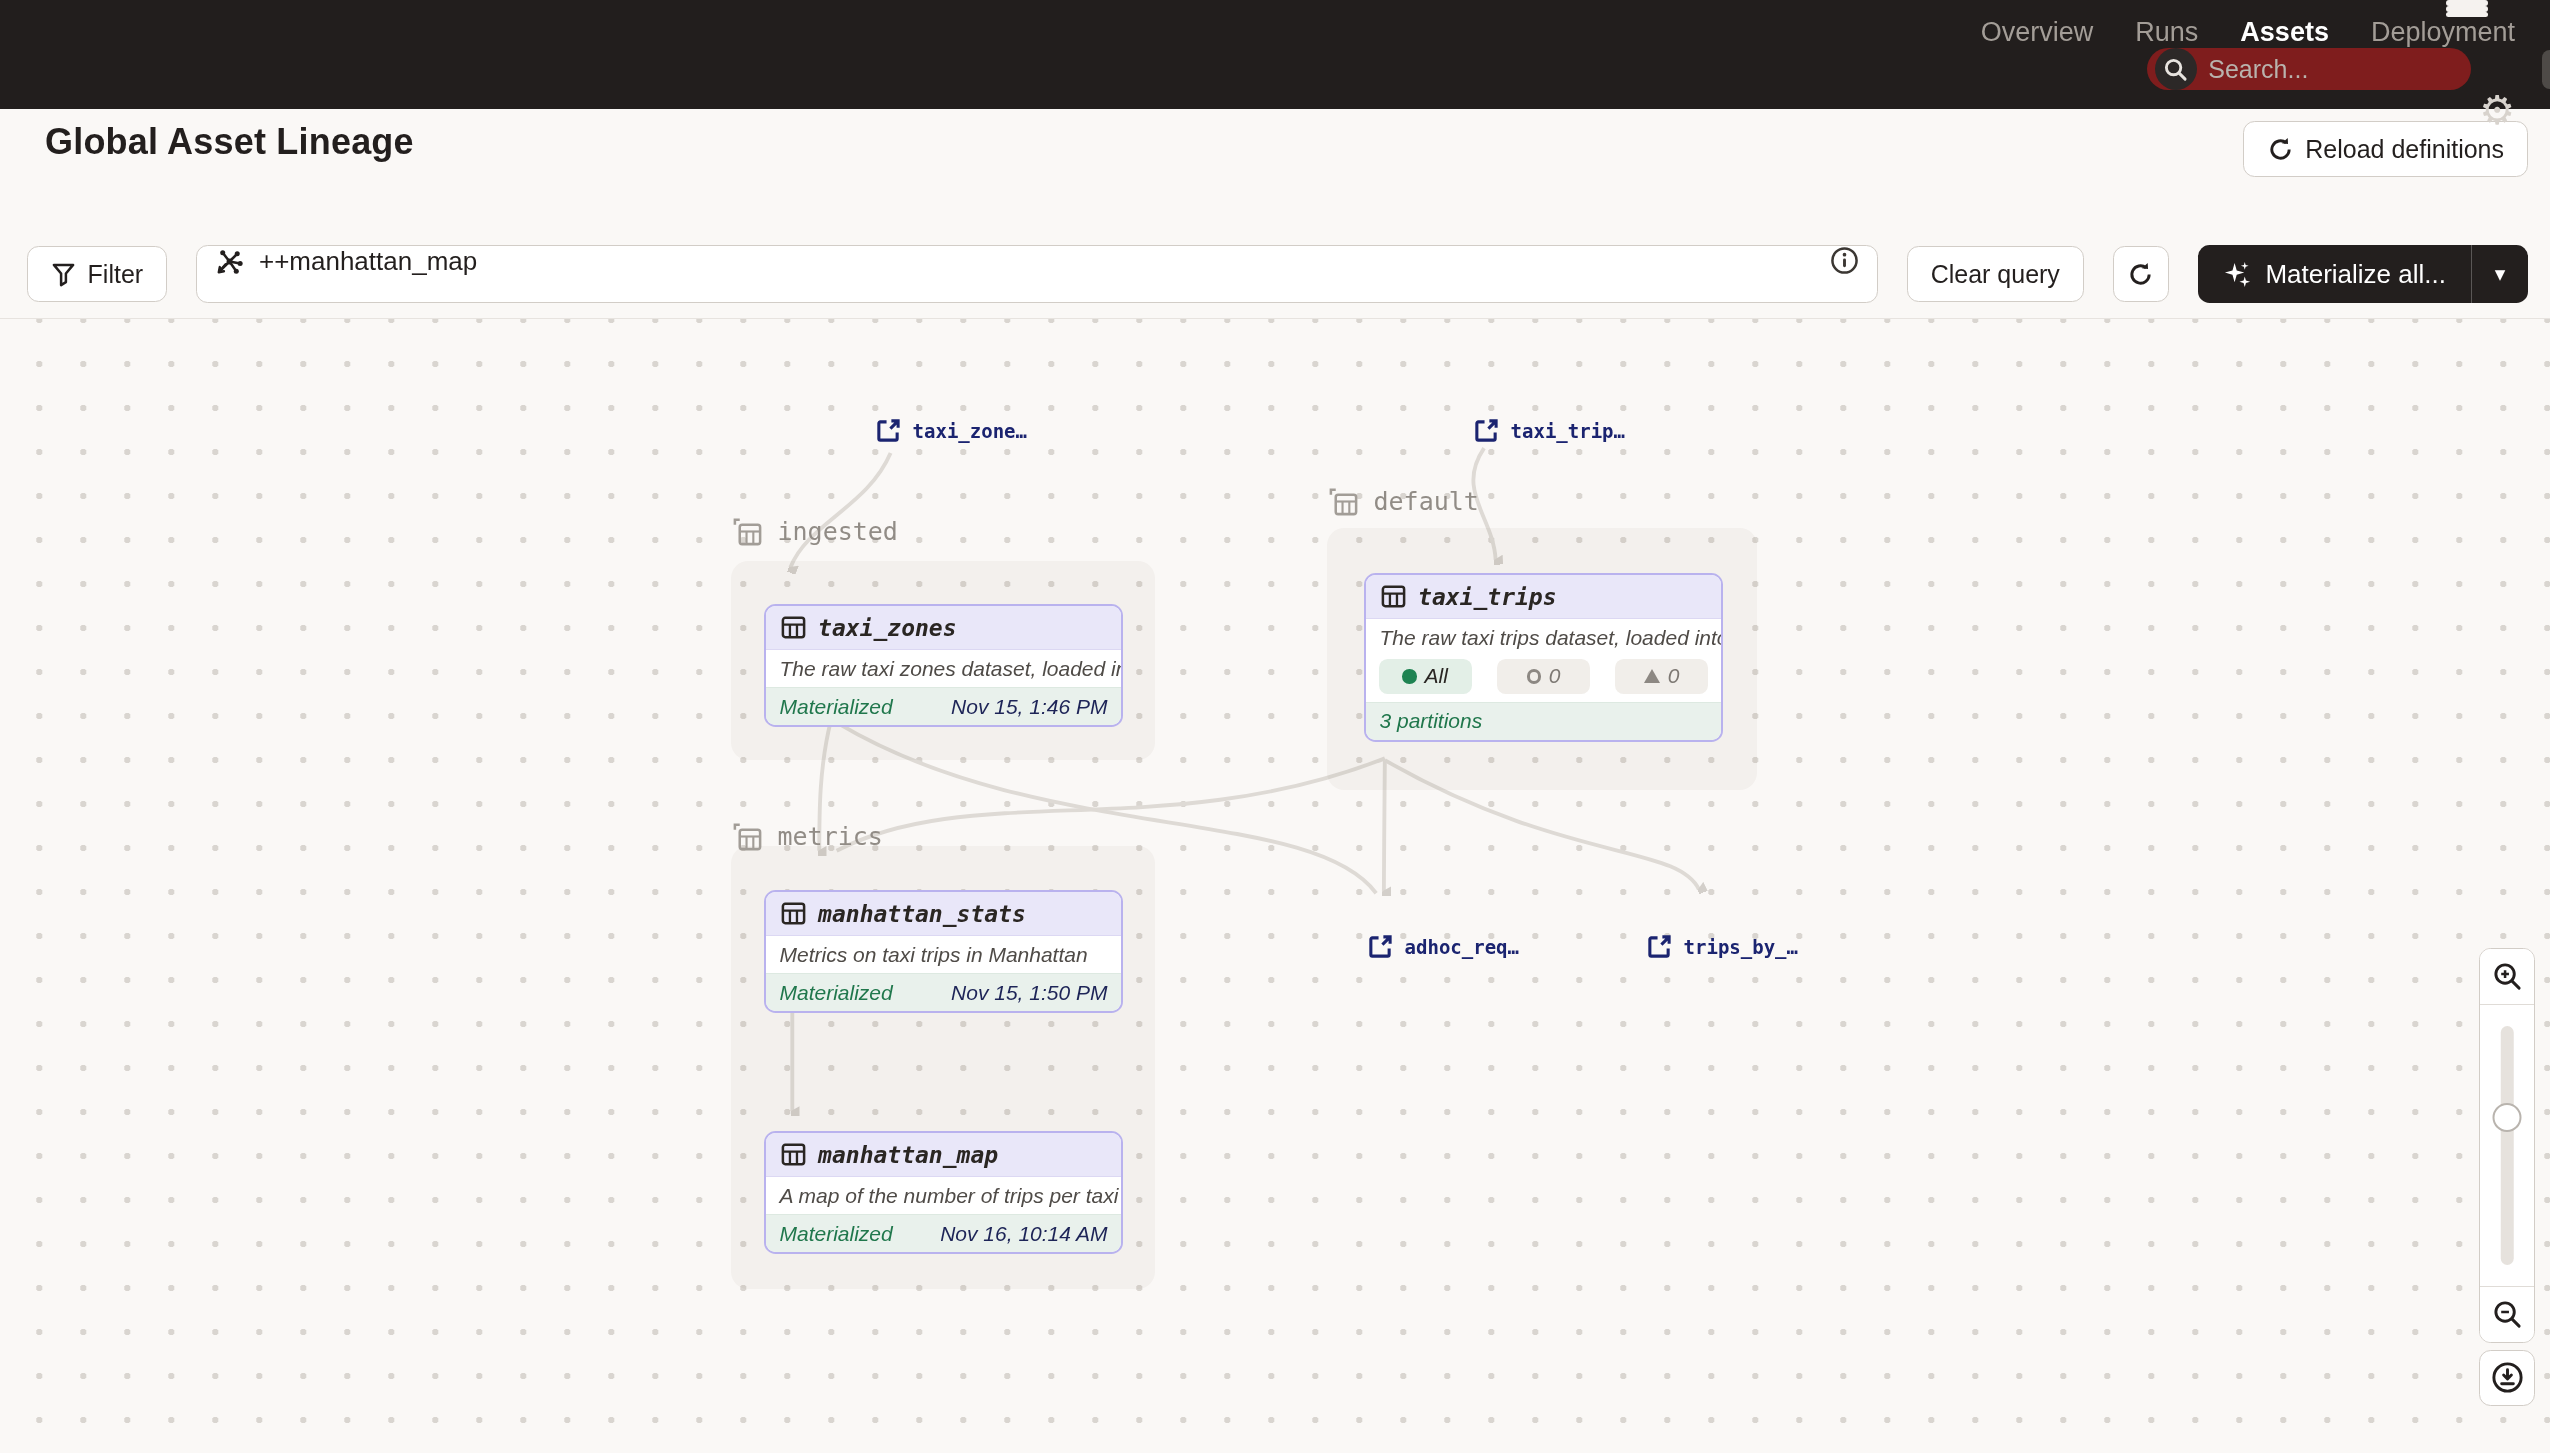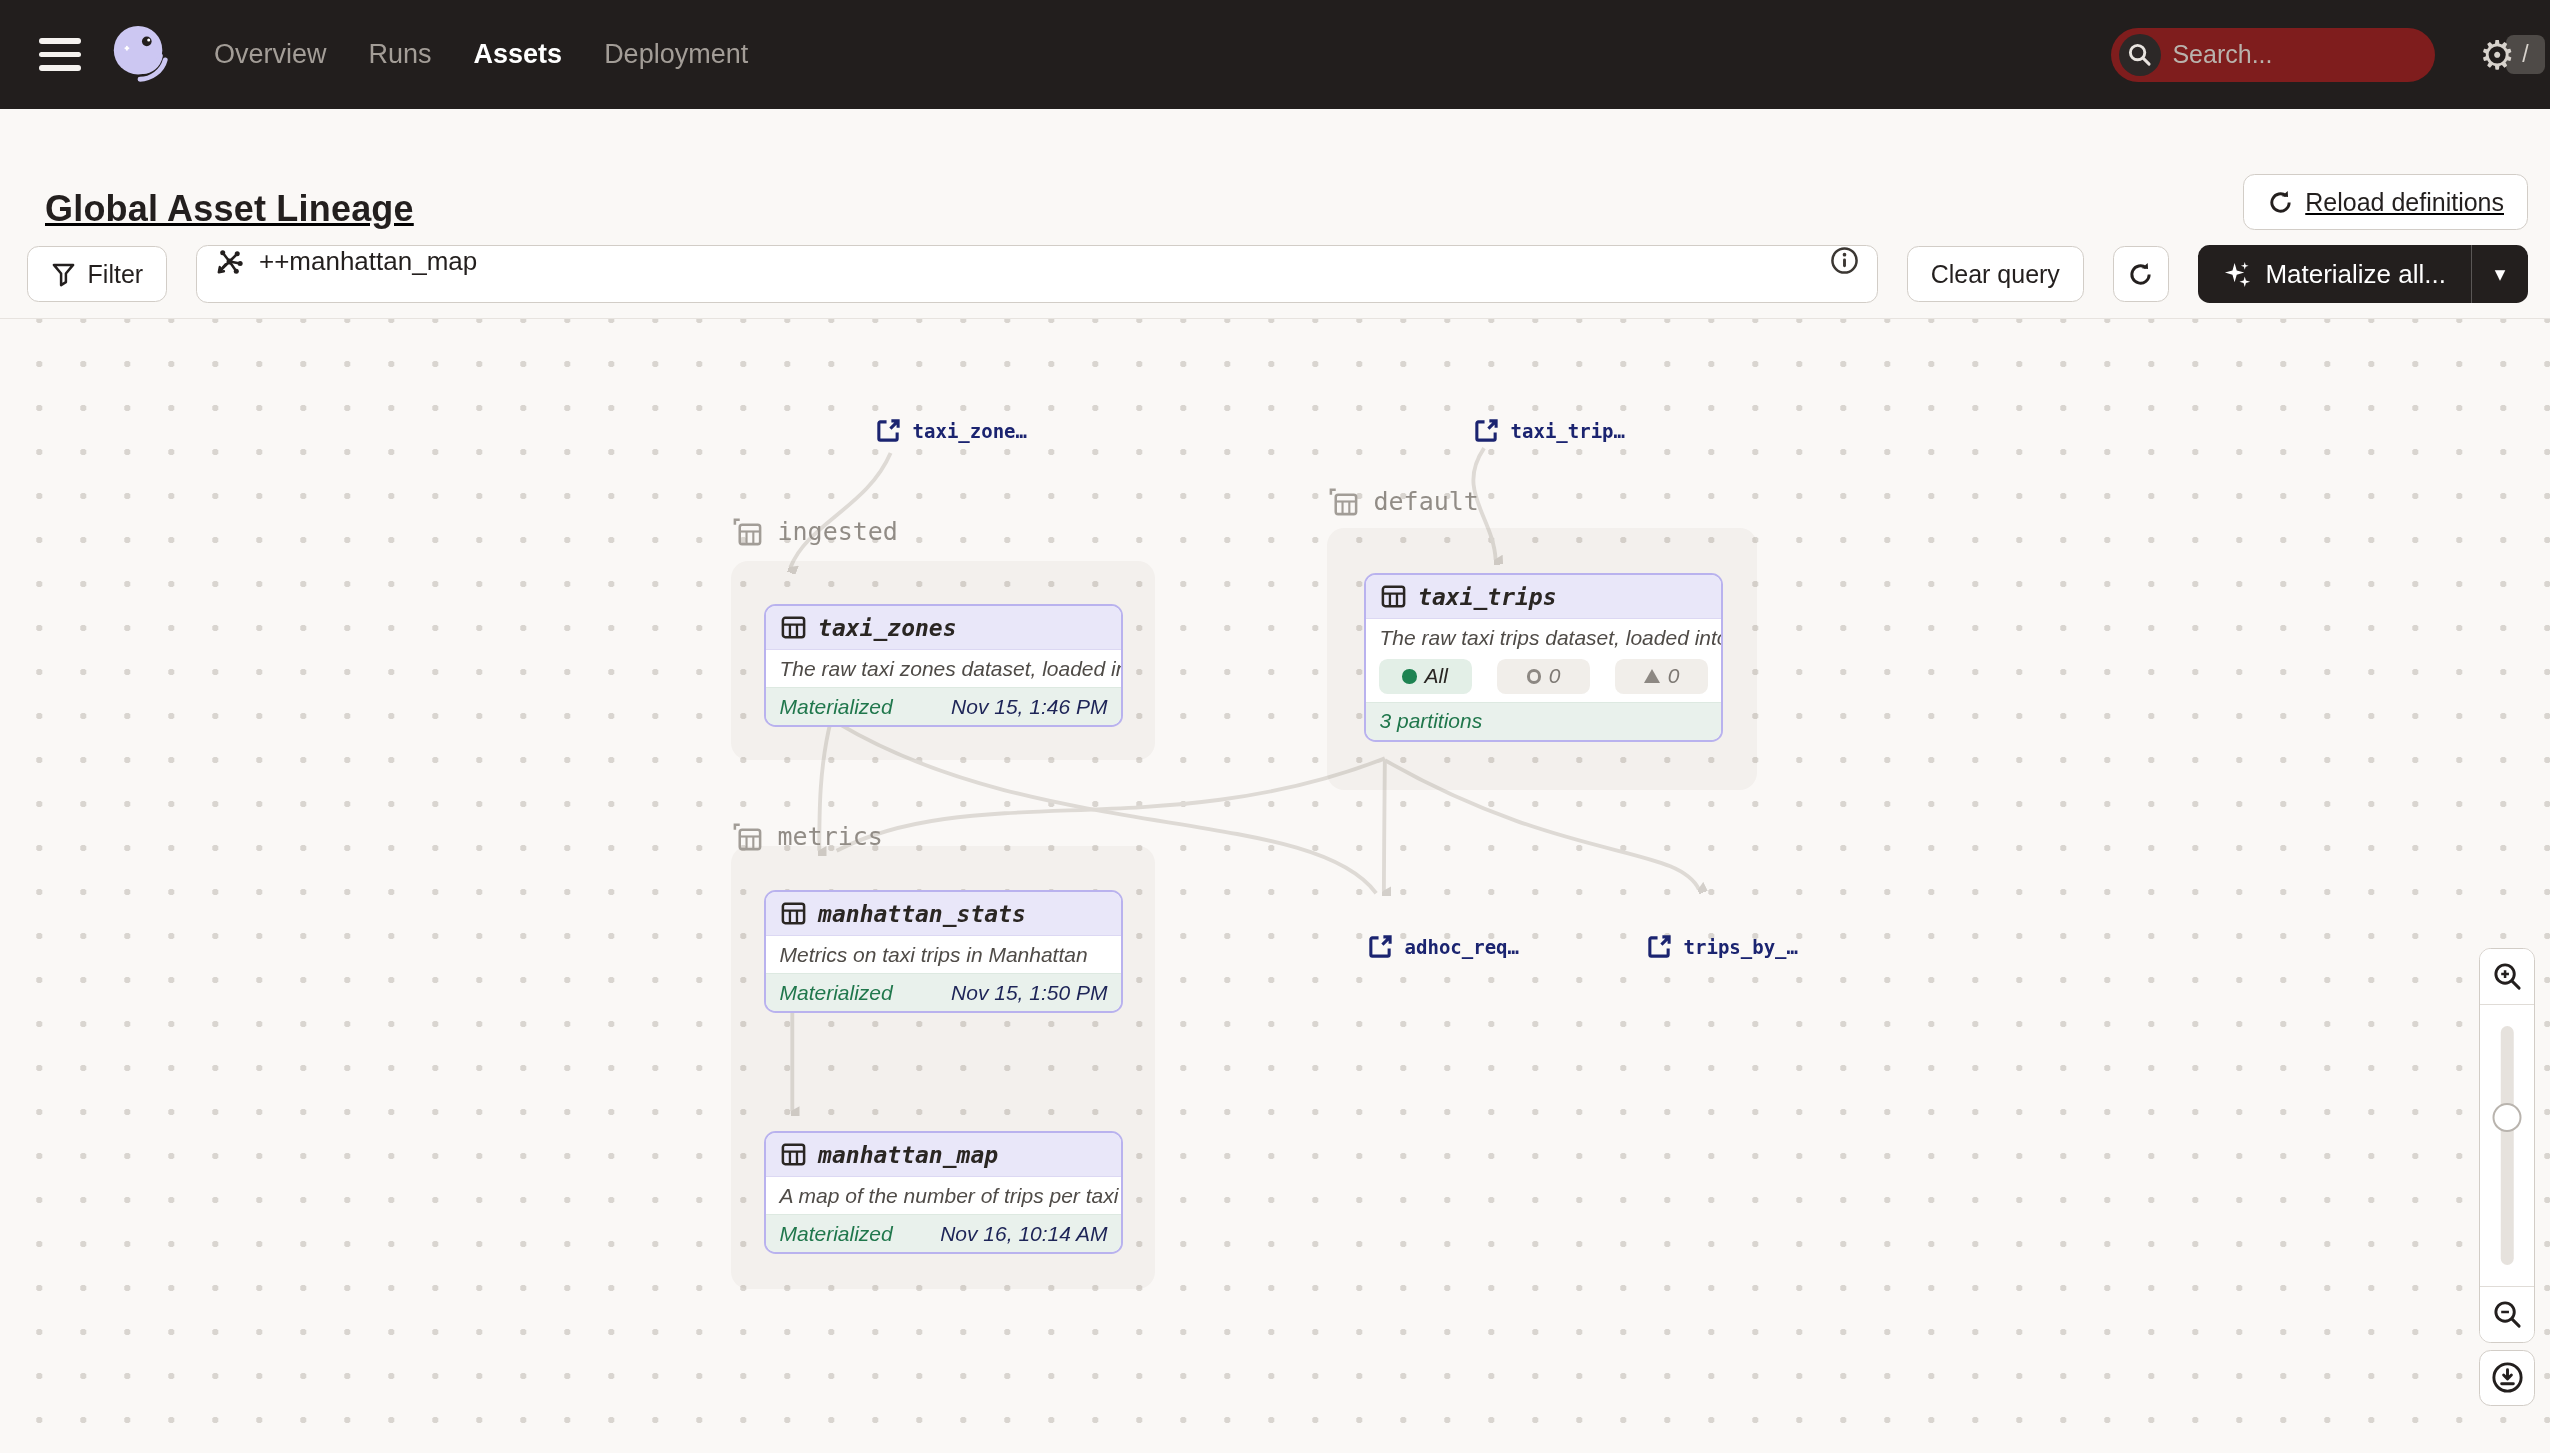--- a/index.html
+++ b/index.html
@@ -1,36 +1,36 @@
 <!DOCTYPE html>
 <html><head>
 <meta charset="utf-8">
 <style>
   * { margin:0; padding:0; box-sizing:border-box; }
   html,body { width:2550px; height:1453px; overflow:hidden; font-family:"Liberation Sans", sans-serif; background:#faf8f6; }
   .mono { font-family:"DejaVu Sans Mono", monospace; }
 
   
-  .topnav { position:relative; height:109px; background:#221e1d; display:flex; align-items:center; padding:0 35px 0 39px; }
+  .topnav { position:relative; height:109px; background:#221e1d; display:flex; align-items:flex-end; padding:0 35px 0 39px;flex-direction:column; }
   .hamburger { width:42px; height:33px; display:flex; flex-direction:column; justify-content:space-between; cursor:pointer; margin-right:27px; }
   .hamburger span { display:block; height:5.8px; border-radius:2.9px; background:#f5f2ef; }
   .logo { width:64px; height:64px; margin-right:42px; }
   .nav-items { display:flex; align-items:center; gap:42px; }
   .nav-item { font-size:27px; color:#a39d97; cursor:pointer; }
   .nav-item.active { color:#ffffff; font-weight:700; }
   .nav-spacer { flex:1; }
   .search-pill { display:flex; align-items:center; width:324px; height:54px; background:#7f1d1d; border-radius:27px; padding:0 9.6px 0 7.7px; margin-right:44px; }
   .search-circle { width:42px; height:42px; border-radius:50%; background:#2c2827; display:flex; align-items:center; justify-content:center; flex:none; }
   .search-pill input { flex:1; border:none; outline:none; background:transparent; color:#b9b3ad; font-size:25px; padding:0 11.6px; font-family:"Liberation Sans", sans-serif; }
   .search-pill input::placeholder { color:#b9b3ad; }
   .slash-badge { width:39px; height:39px; border-radius:7.7px; background:#4e4a47; color:#d8d3cd; font-size:23px; display:flex; align-items:center; justify-content:center; flex:none; }
   .gear { font-size:40px; color:#d8d3cd; cursor:pointer; line-height:1; }
 
   
-  .page-header { height:121px; display:flex; align-items:flex-end; padding:4px 22px 0 45px; background:#faf8f6;text-decoration:underline; }
+  .page-header { height:121px; display:flex; align-items:flex-start; padding:12px 22px 0 45px; background:#faf8f6; }
   .page-title { font-size:36px; font-weight:700; color:#231f1e; letter-spacing:0.2px; }
   .header-spacer { flex:1; }
   .btn { display:inline-flex; align-items:center; gap:11.6px; background:#ffffff; border:1px solid #d2cdc7; border-radius:11.6px; height:56px; padding:0 23px; font-size:25px; color:#231f1e; cursor:pointer; white-space:nowrap; }
 
   
   .toolbar { height:89px; display:flex; align-items:center; gap:29px; padding:0 22px 0 27px; background:#faf8f6; border-bottom:1px solid #e7e3df; }
   .query-wrap { flex:1; display:flex; align-items:flex-start; height:58px; background:#ffffff; border:1px solid #d2cdc7; border-radius:11.6px; padding:0 17.3px 0 17.3px; }
   .query-wrap input { flex:1; border:none; outline:none; font-size:26px; color:#231f1e; padding:0 13.5px; font-family:"Liberation Sans", sans-serif; }
   .icon-btn { width:56px; justify-content:center; padding:0; }
   .btn-dark { display:flex; align-items:stretch; background:#231f1e; border-radius:11.6px; height:58px; overflow:hidden; cursor:pointer; }

